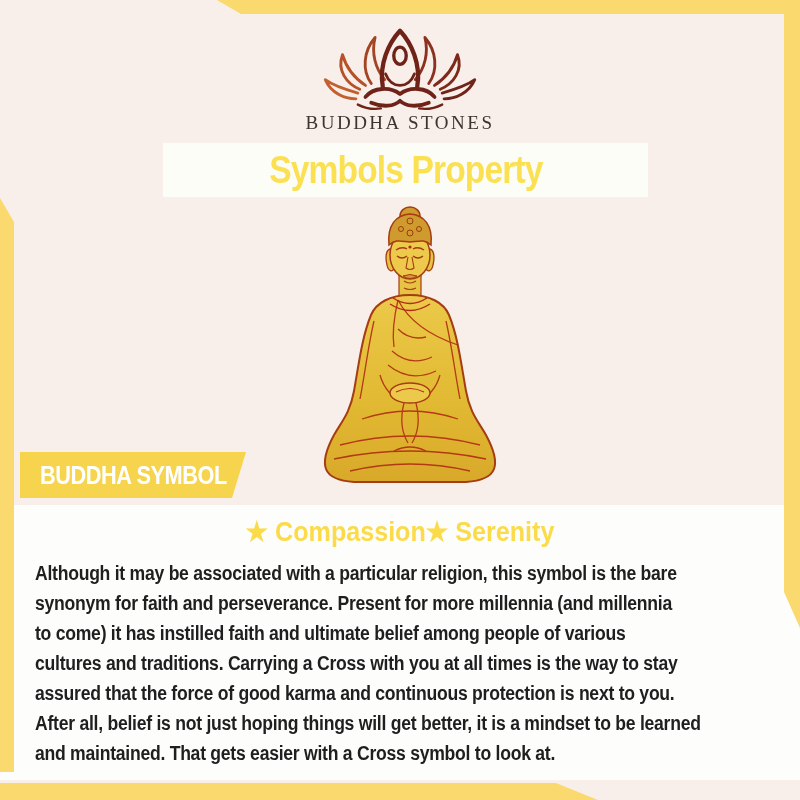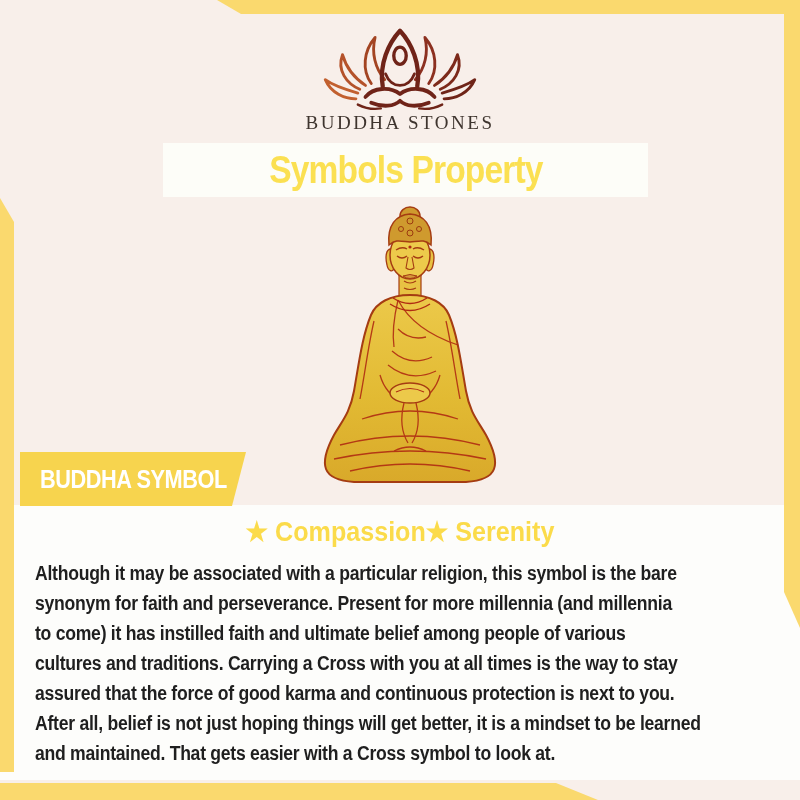--- a/index.html
+++ b/index.html
@@ -26,21 +26,21 @@
   .logo{left:321px;top:26px;}
   .brand-name{left:0;top:112px;width:800px;text-align:center;
     font-family:"Liberation Serif",serif;font-size:19px;letter-spacing:2.5px;
     color:#3e342e;}
   .title-banner{left:163px;top:143px;width:485px;height:54px;background:#fdfdf8;
     display:flex;align-items:center;justify-content:center;}
   .title-banner .title{display:inline-block;font-size:39px;font-weight:bold;
     color:#fbe052;letter-spacing:-1px;transform:scaleX(.86);white-space:nowrap;}
   
   .statue{left:310px;top:205px;}
-  .tag-band{left:20px;top:452px;width:226px;height:54px;background:#f7d44e;
+  .tag-band{left:20px;top:452px;width:226px;height:46px;background:#f7d44e;
     clip-path:polygon(0 0,100% 0,calc(100% - 14px) 100%,0 100%);
     display:flex;align-items:center;}
   .tag-band .tag{display:inline-block;margin-left:20px;font-size:25px;
     font-weight:bold;color:#ffffff;letter-spacing:-.5px;
     transform:scaleX(.87);transform-origin:left center;white-space:nowrap;}
   
   .highlights{left:0;top:516px;width:800px;text-align:center;}
   .highlights .hl-text{display:inline-block;font-size:27px;font-weight:bold;
     color:#fbdb4a;transform:scaleX(.93);white-space:nowrap;}
   .description{left:35px;top:558px;width:740px;}

